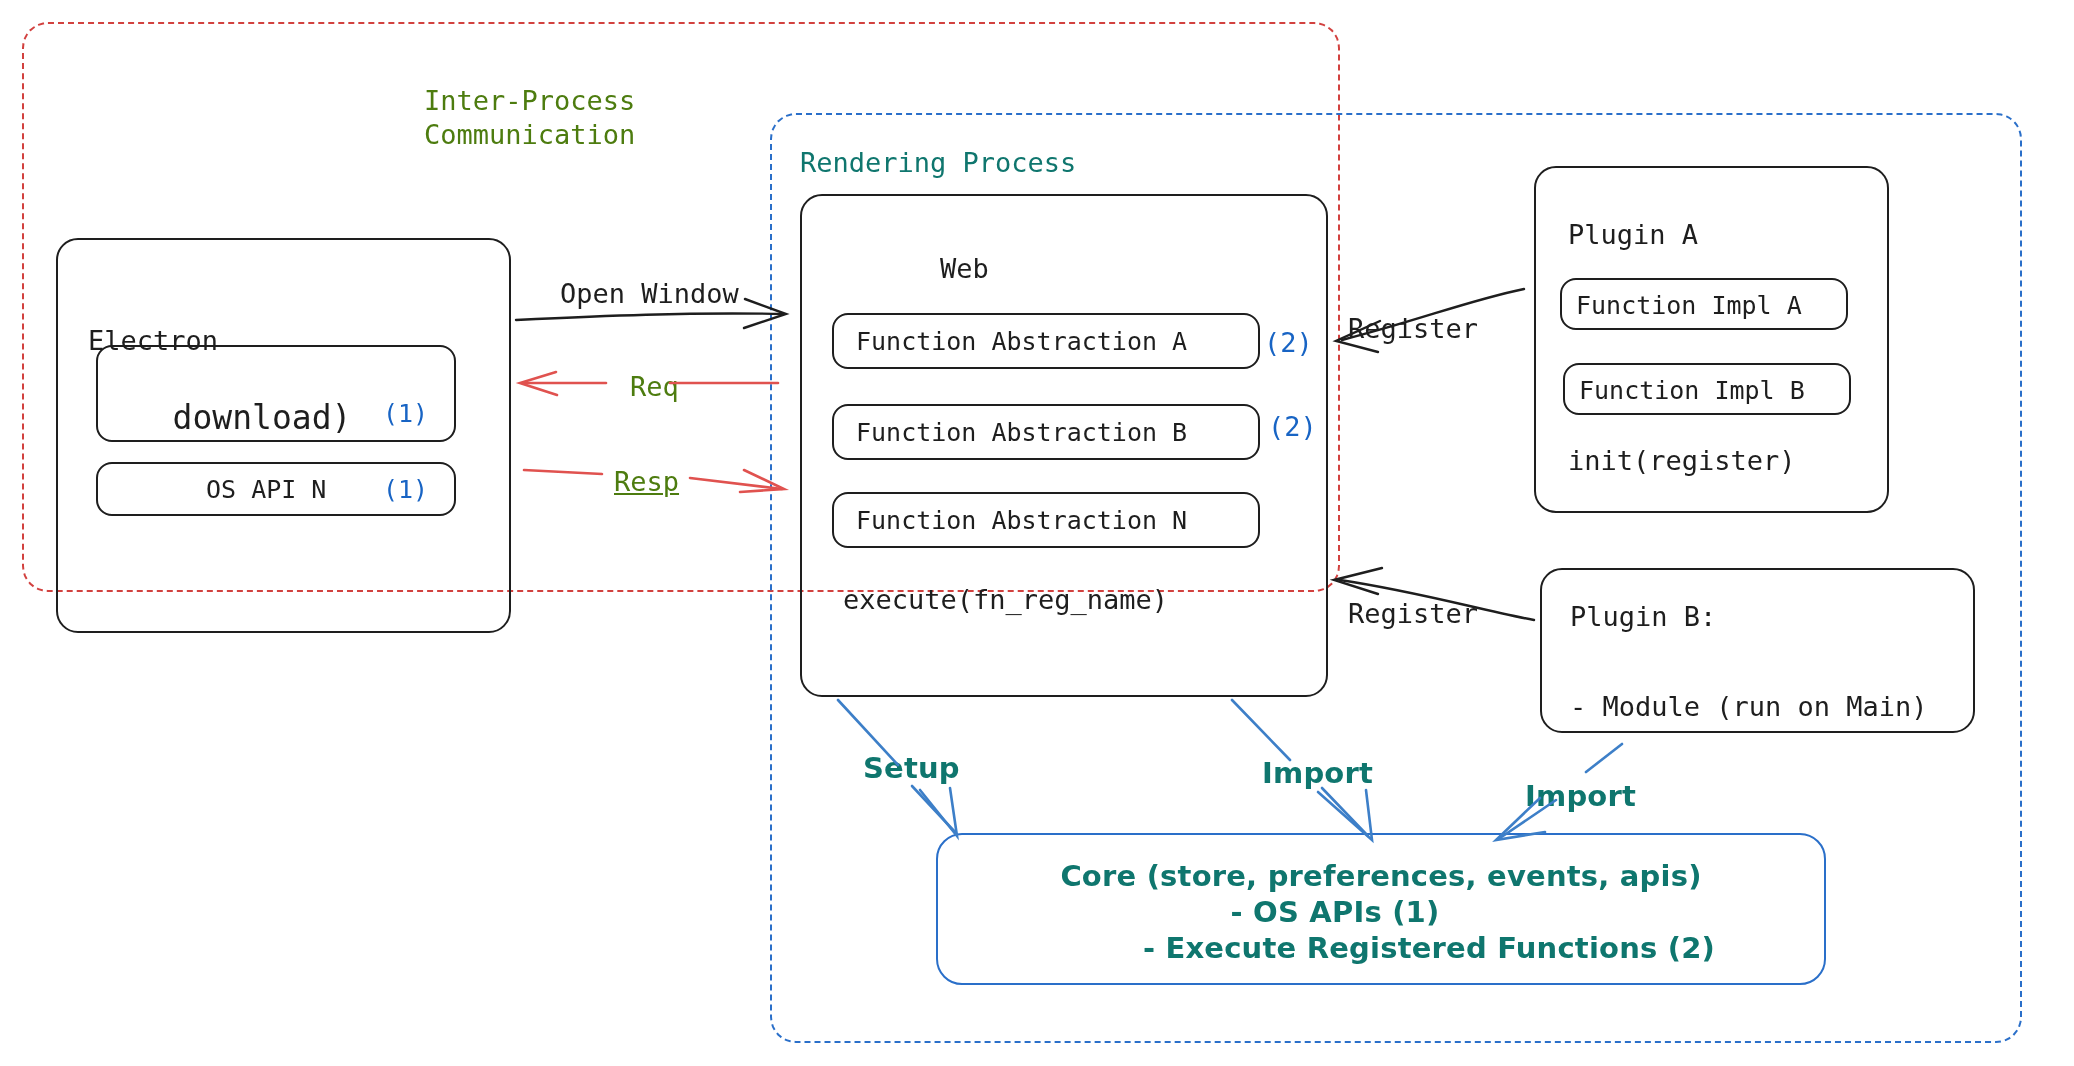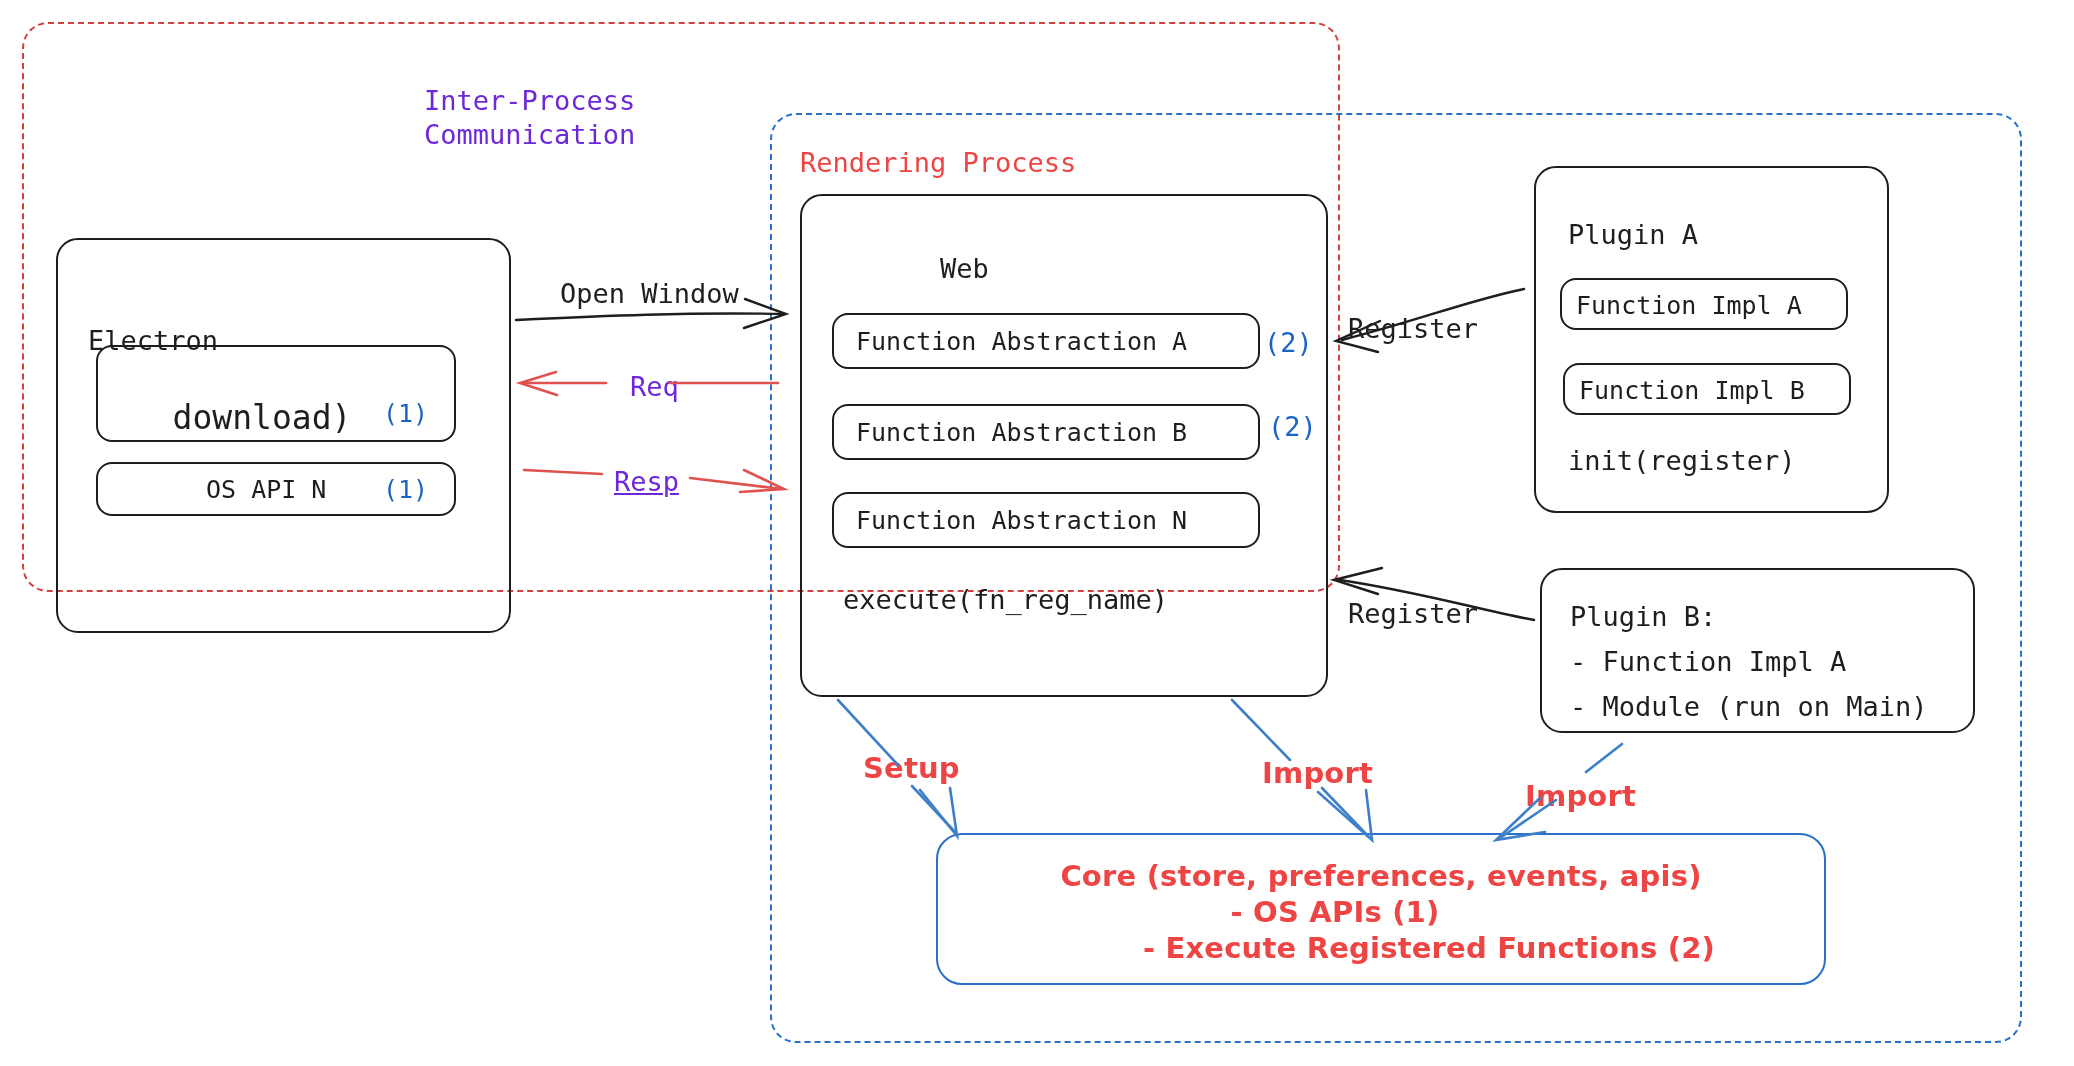--- a/index.html
+++ b/index.html
@@ -20,22 +20,22 @@
     position:absolute;box-sizing:border-box;border-style:dashed;
     border-width:2.4px;border-radius:26px;background:transparent;
   }
   .region.ipc{border-color:#d2413f;}
   .region.render{border-color:#2a6fc9;}
 
   
   .lbl{position:absolute;white-space:pre;line-height:1.28;
        font-family:"DejaVu Sans Mono","Liberation Mono",monospace;
        color:#1e1e1e;}
-  .t-red{color:#6d28d9;}
-  .t-blue{color:#ef4444;}
+  .t-red{color:#4d7c0f;}
+  .t-blue{color:#0f766e;}
   .t-mark{color:#1864c4;}
 
   .hand{font-family:"DejaVu Sans","Liberation Sans",sans-serif;
         font-weight:700;letter-spacing:.2px;}
 
   svg.overlay{position:absolute;left:0;top:0;width:2074px;height:1066px;
               pointer-events:none;overflow:visible;}
 </style>
 </head>
 <body>
@@ -84,21 +84,20 @@
   <div class="box inner" style="left:1560px;top:278px;width:288px;height:52px;"></div>
   <div class="lbl" style="left:1576px;top:290px;font-size:25px;">Function Impl A</div>
 
   <div class="box inner" style="left:1563px;top:363px;width:288px;height:52px;"></div>
   <div class="lbl" style="left:1579px;top:375px;font-size:25px;">Function Impl B</div>
 
   <div class="lbl" style="left:1568px;top:444px;font-size:27px;">init(register)</div>
 
   <div class="box" style="left:1540px;top:568px;width:435px;height:165px;"></div>
   <div class="lbl" style="left:1570px;top:600px;font-size:27px;">Plugin B:</div>
-  <div class="lbl" style="left:1570px;top:645px;font-size:27px;">- Function Impl A</div>
   <div class="lbl" style="left:1570px;top:690px;font-size:27px;">- Module (run on Main)</div>
 
   <div class="box" style="left:936px;top:833px;width:890px;height:152px;border-color:#2a6fc9;border-radius:26px;"></div>
   <div class="lbl t-blue hand" style="left:936px;top:858px;width:890px;text-align:center;font-size:29px;">Core (store, preferences, events, apis)</div>
   <div class="lbl t-blue hand" style="left:936px;top:894px;width:798px;text-align:center;font-size:29px;">- OS APIs (1)</div>
   <div class="lbl t-blue hand" style="left:936px;top:930px;width:986px;text-align:center;font-size:29px;">- Execute Registered Functions (2)</div>
 
   <div class="lbl" style="left:560px;top:277px;font-size:27px;">Open Window</div>
   <div class="lbl t-red" style="left:624px;top:370px;font-size:27px;background:#fff;padding:0 6px;">Req</div>
   <div class="lbl t-red" style="left:608px;top:465px;font-size:27px;background:#fff;padding:0 6px;text-decoration:underline;">Resp</div>

